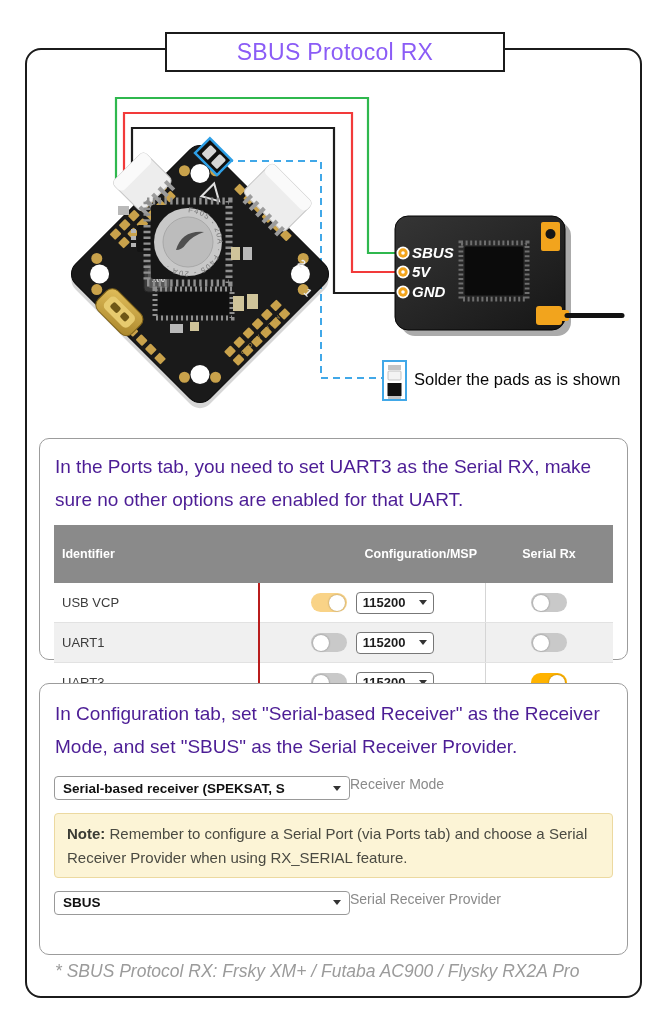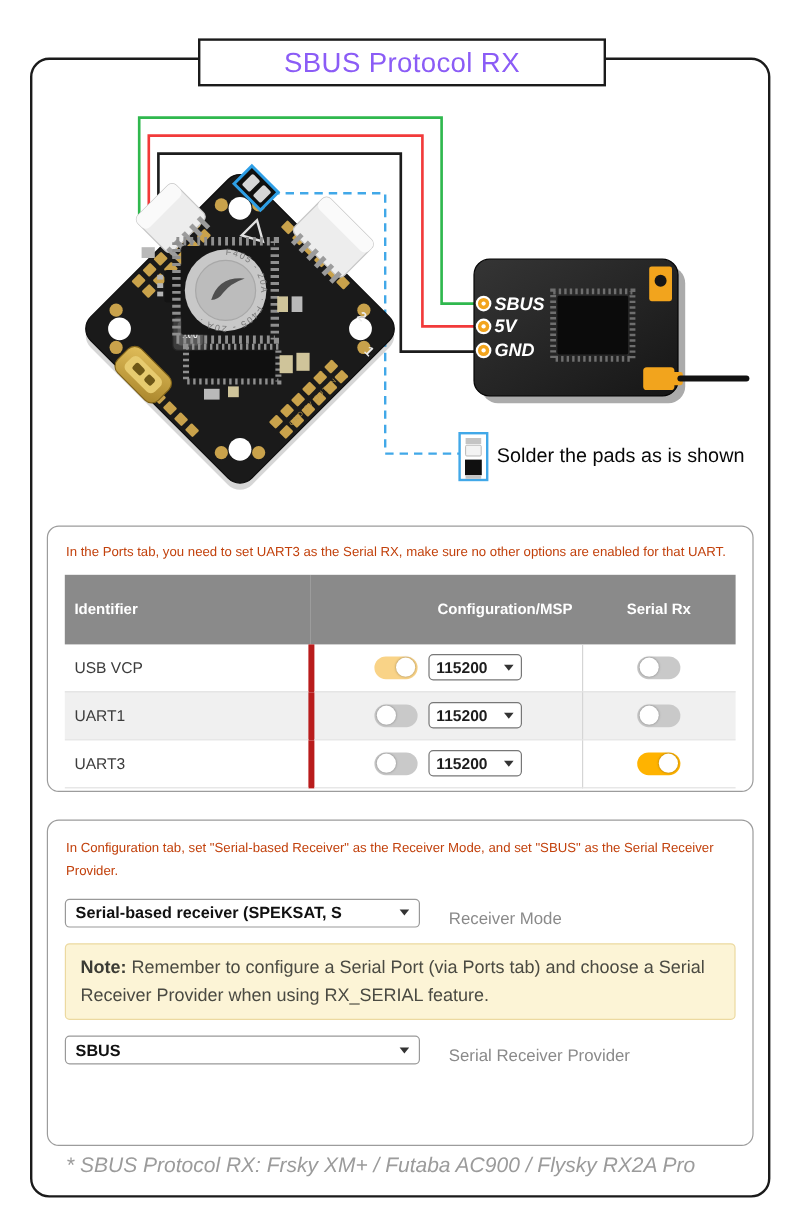--- a/index.html
+++ b/index.html
@@ -19,37 +19,37 @@
   }
   #diagram{position:absolute;left:0;top:0;z-index:3;}
 
   .section{
     position:absolute;left:39px;width:589px;box-sizing:border-box;
     border:1.5px solid #9c9c9c;border-radius:10px;background:#fff;
     padding:10px 14px 0;z-index:4;
   }
   #ports-section{top:438px;height:222px;}
   #config-section{top:683px;height:272px;padding-top:12px;}
-  .section-intro{font-size:11px;line-height:1.72;color:#c2410c;margin:2px 1px 9px;}
+  .section-intro{font-size:19px;line-height:1.72;color:#4c1d95;margin:2px 1px 9px;}
 
   table.ports{width:100%;border-collapse:collapse;table-layout:fixed;}
   table.ports th{
     background:#8a8a8a;color:#fff;font-size:12.5px;font-weight:700;
     padding:22px 8px;height:14px;
   }
   th.col-id{text-align:left;width:37%;}
   th.col-cfg{text-align:right;width:41%;}
   th.col-rx{width:22%;}
   table.ports td{
     height:37px;border-bottom:1px solid #e2e2e2;font-size:13px;color:#3c3c3c;
     vertical-align:middle;
   }
   tr.alt td{background:#f0f0f0;}
   td.cell-id{padding-left:8px;}
-  td.cell-cfg{border-left:5px solid #b91c1c;border-right:1px solid #d5d5d5;}
+  td.cell-cfg{border-left:2px solid #b91c1c;border-right:1px solid #d5d5d5;}
   .cfg-wrap{display:flex;align-items:center;justify-content:center;gap:9px;}
   td.cell-rx{text-align:center;}
 
   .toggle{
     display:inline-block;width:36px;height:19px;border-radius:10px;
     position:relative;background:#c9c9c9;vertical-align:middle;cursor:pointer;
   }
   .toggle .knob{
     position:absolute;top:1.5px;left:2px;width:16px;height:16px;border-radius:50%;
     background:#fff;box-shadow:0 0 2px rgba(0,0,0,.4);
@@ -65,21 +65,21 @@
   }
   .caret{
     width:0;height:0;border-left:4px solid transparent;border-right:4px solid transparent;
     border-top:5px solid #333;display:inline-block;
   }
 
   .panel-header{
     margin-top:6px;background:#898989;color:#fff;font-size:14px;font-weight:700;
     height:29px;line-height:29px;padding:0 12px;border-radius:4px 4px 0 0;
   }
-  .field-row{display:flex;align-items:flex-end;gap:24px;margin-top:13px;}
+  .field-row{display:flex;align-items:flex-start;gap:0;margin-top:13px;}
   .bf-select{
     display:flex;align-items:center;justify-content:space-between;
     width:278px;height:22px;border:1px solid #999;border-radius:4px;background:#fff;
     padding:0 8px;font-size:13.5px;font-weight:700;color:#111;cursor:pointer;
   }
   .bf-select .val{white-space:nowrap;overflow:hidden;}
   .field-label{font-size:14px;color:#8a8a8a;}
   .note-box{
     background:#fcf4d6;border:1px solid #ecd9a0;border-radius:4px;
     padding:8px 12px;font-size:15px;color:#4a4a42;line-height:1.55;margin:13px 0;

